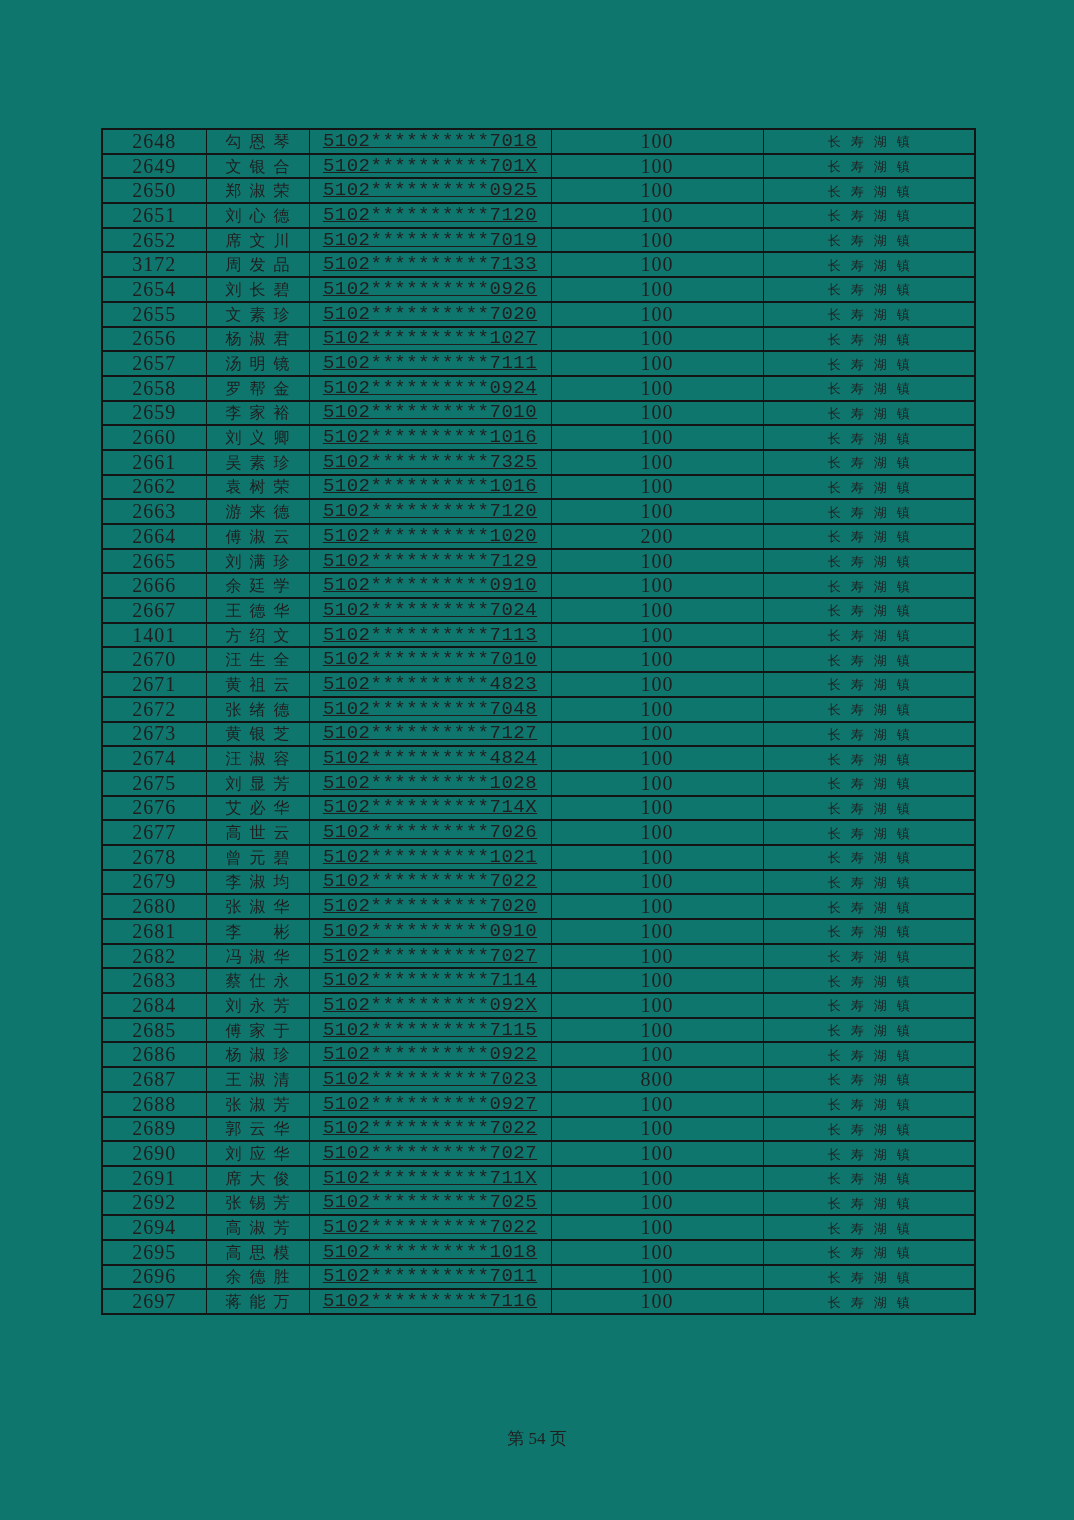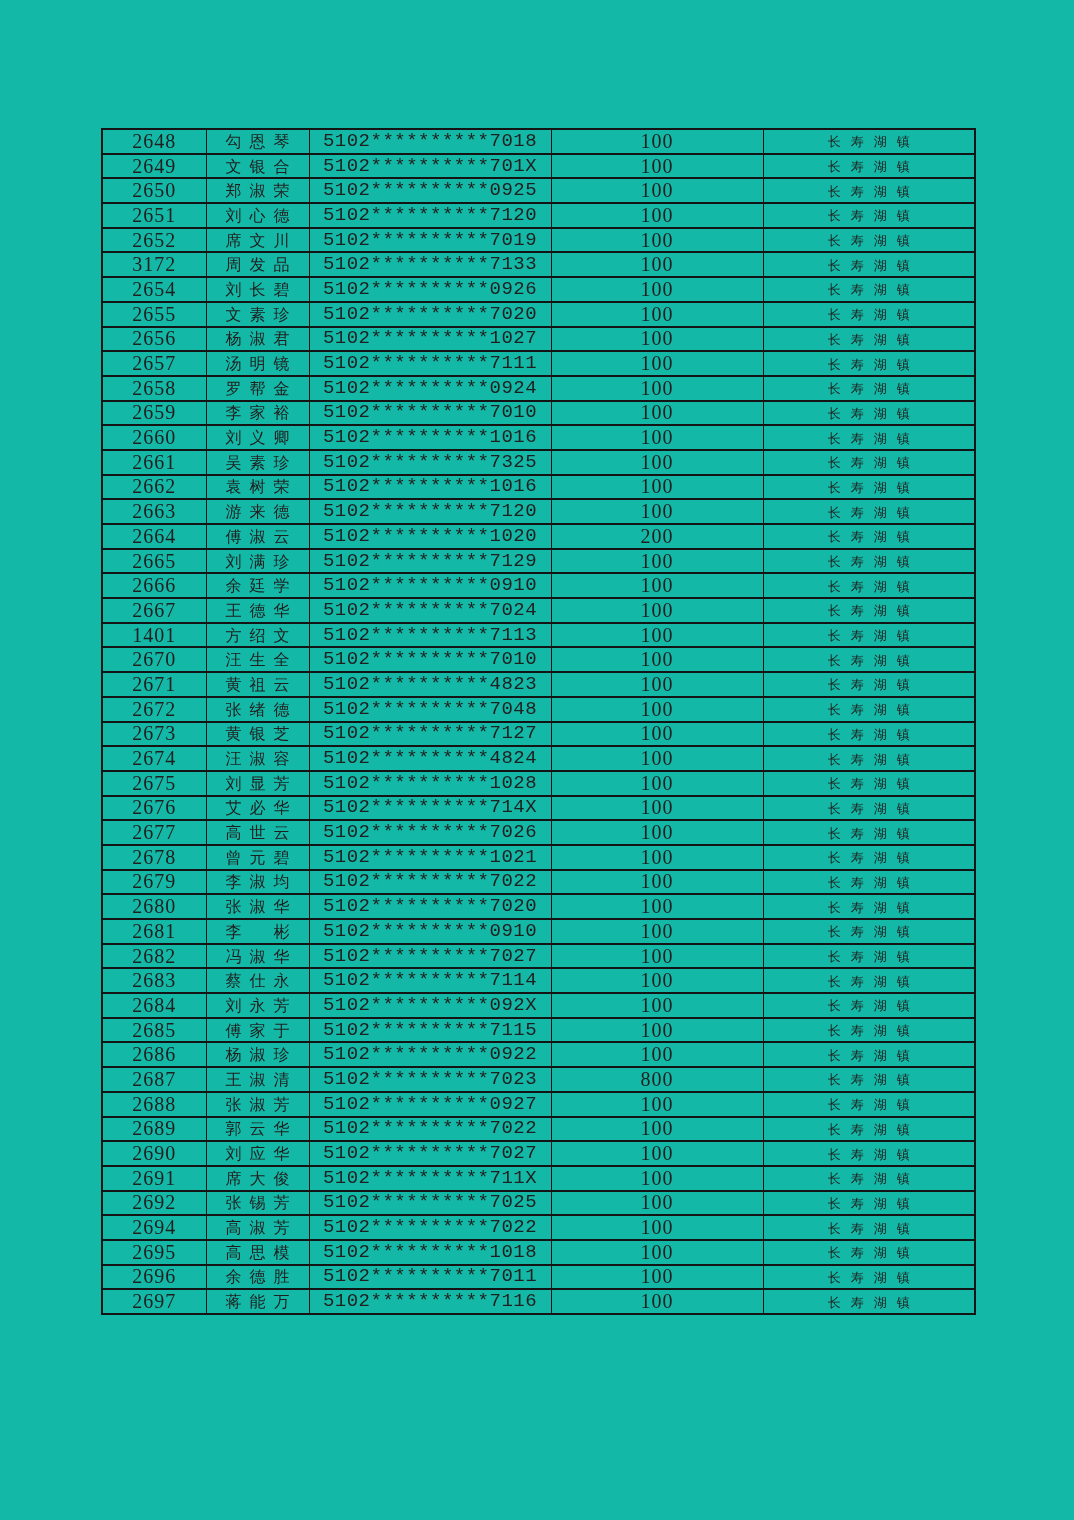--- a/index.html
+++ b/index.html
@@ -1,20 +1,20 @@
 <!DOCTYPE html>
 <html><head>
 <meta charset="utf-8">
 <style>
   html, body { margin: 0; padding: 0; background: #ffffff; }
   .page {
     position: relative;
     width: 1074px;
     height: 1520px;
-    background: #14b8a6;
+    background: #0f766e;
     font-family: "Liberation Serif", "DejaVu Serif", serif;
     color: #1f1f1f;
     overflow: hidden;
   }
   table.roster {
     position: absolute;
     left: 101px;
     top: 128px;
     width: 873px;
     border-collapse: collapse;
@@ -36,20 +36,21 @@
     white-space: nowrap;
   }
   .serial-cell, .amount-cell {
     font-size: 20px;
     letter-spacing: 1px;
   }
   .id-cell {
     font-family: "Liberation Mono", "DejaVu Sans Mono", monospace;
     font-size: 19px;
     letter-spacing: 0.5px;
+    text-decoration: underline;
   }
   .name-cell .txt {
     display: inline-block;
     width: 64px;
     font-size: 16px;
     text-align: justify;
     text-align-last: justify;
     line-height: 21px;
   }
   .town-cell .txt {
@@ -415,13 +416,16 @@
         <tr>
           <td class="serial-cell"><span class="txt">2697</span></td>
           <td class="name-cell"><span class="txt">蒋能万</span></td>
           <td class="id-cell"><span class="txt">5102**********7116</span></td>
           <td class="amount-cell"><span class="txt">100</span></td>
           <td class="town-cell"><span class="txt">长寿湖镇</span></td>
         </tr>
       </tbody>
   </table>
 
+  <div class="page-footer">
+    <span>第 54 页</span>
+  </div>
 </div>
 
 </body></html>

